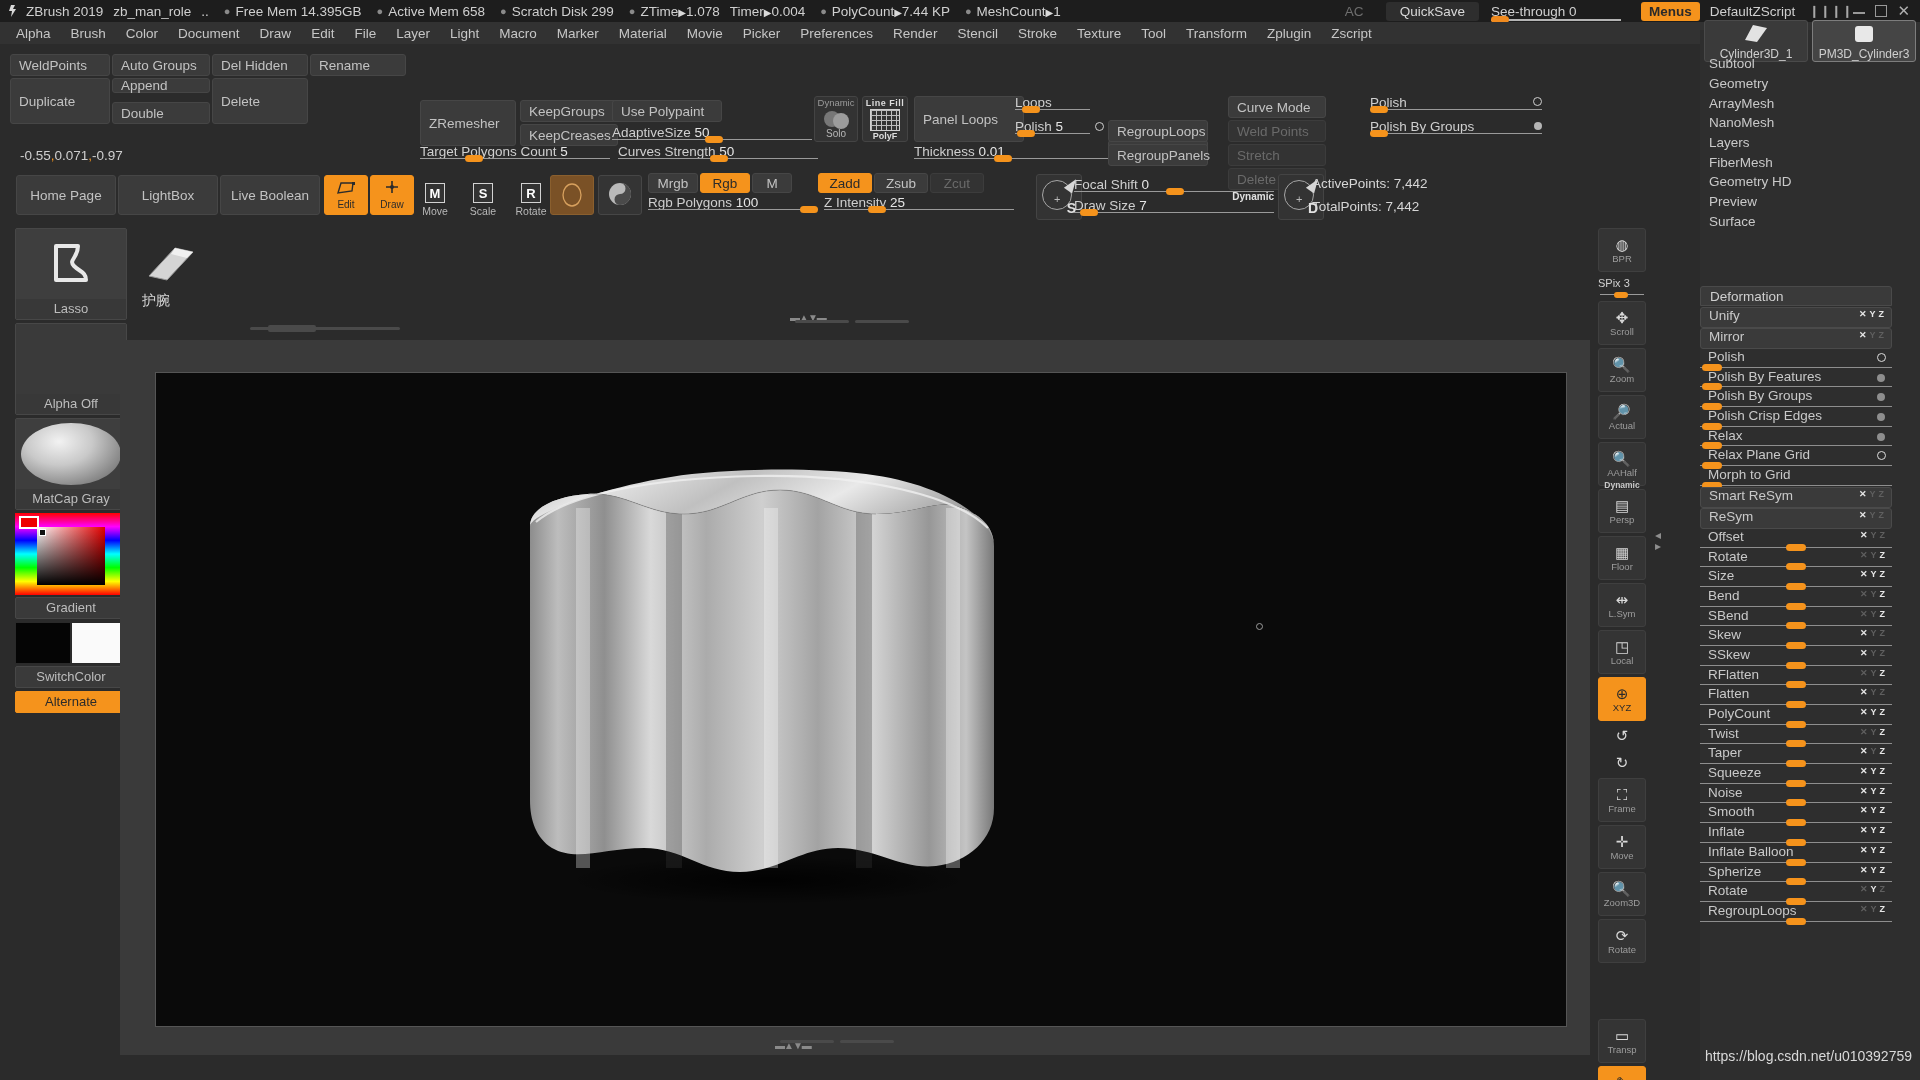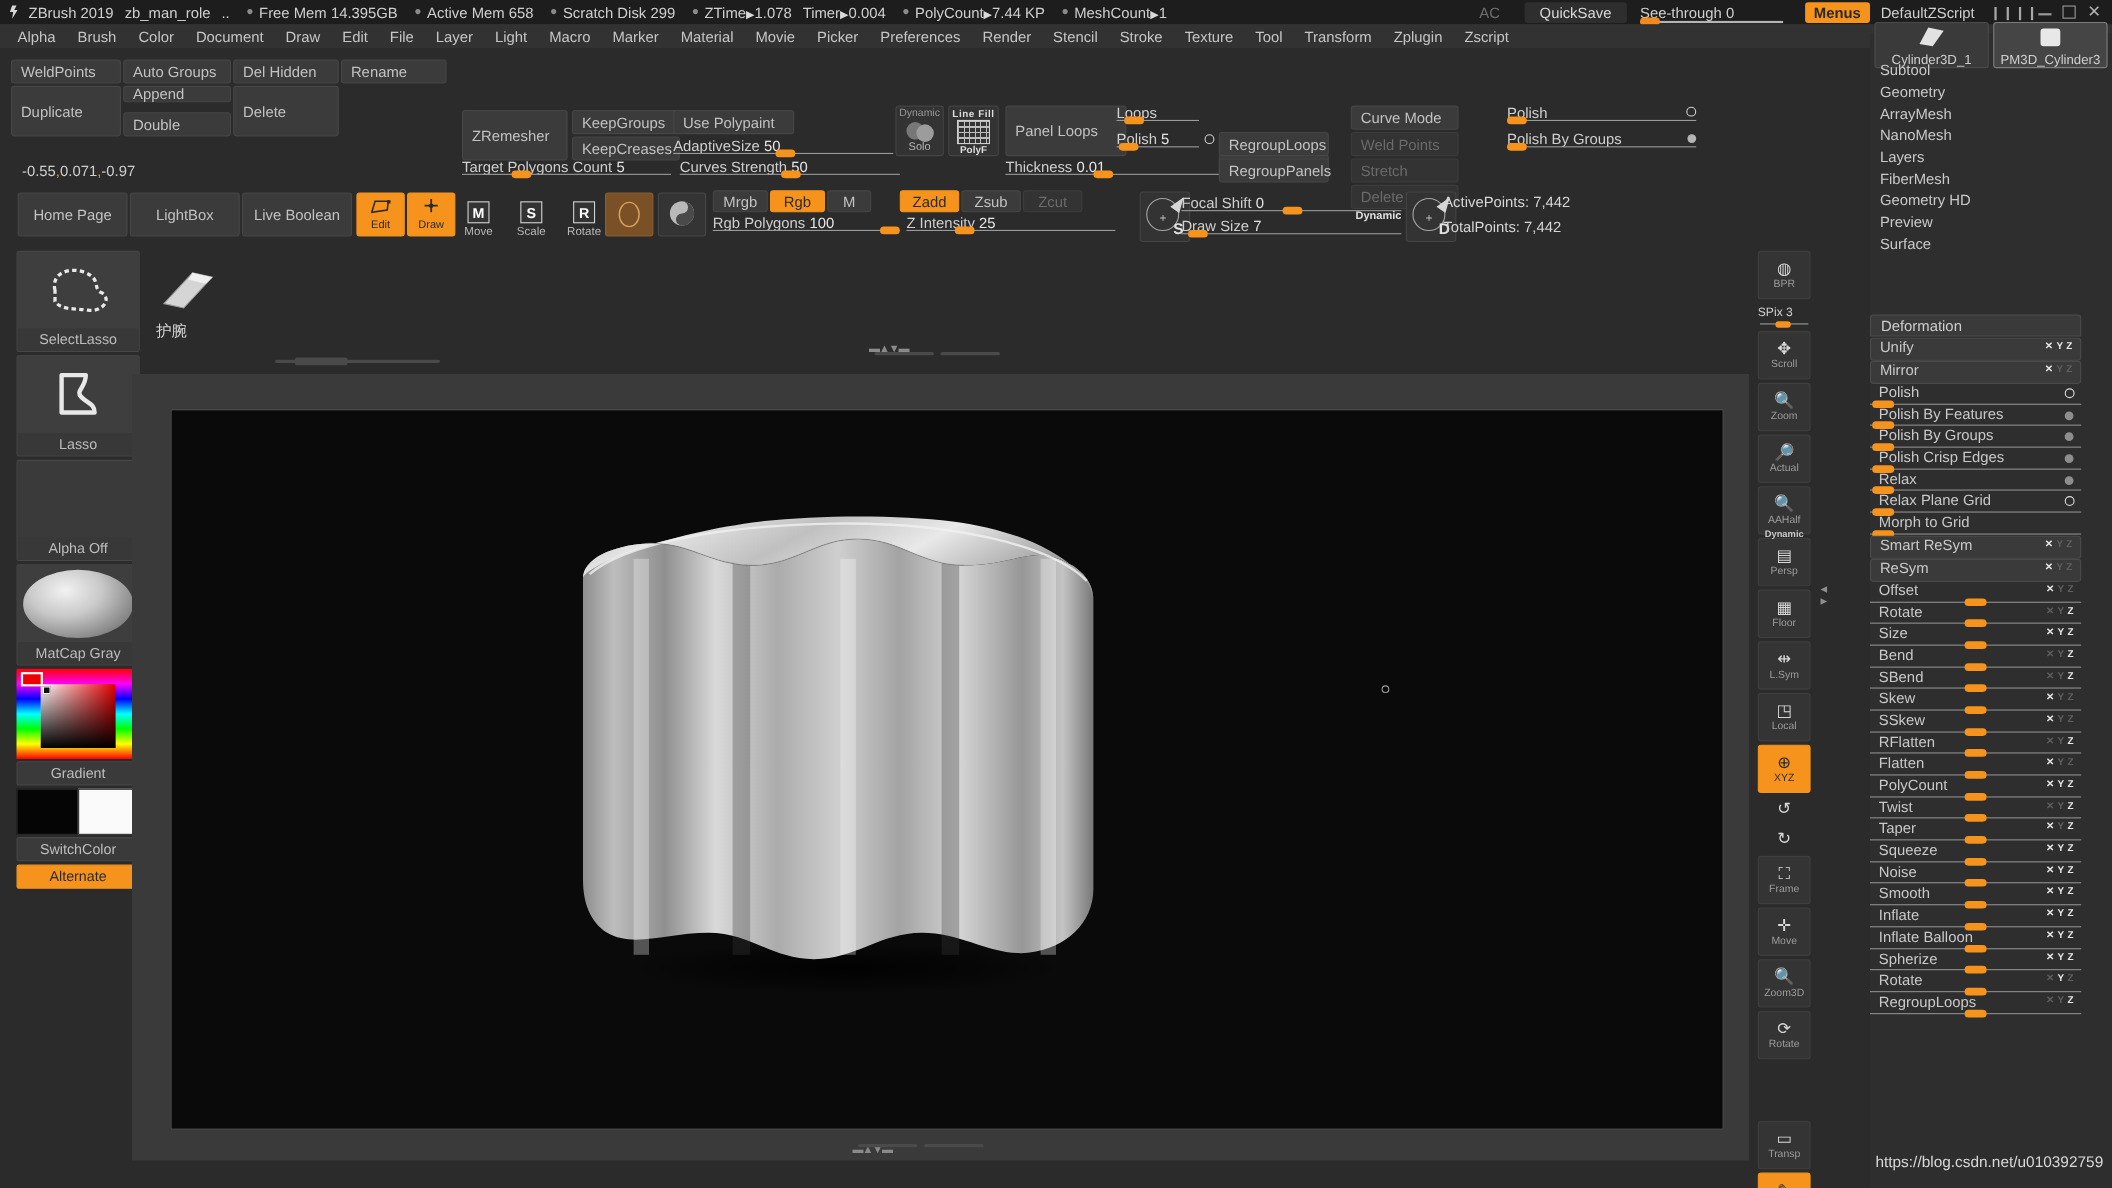--- a/index.html
+++ b/index.html
@@ -453,28 +453,20 @@
     <span class="plus">+</span>
     <span class="brush"></span>
     <span class="lt">D</span>
   </div>
 
   <div class="stattext" style="left:1312px; top:176px;">ActivePoints: 7,442</div>
   <div class="stattext" style="left:1312px; top:199px;">TotalPoints: 7,442</div>
 
   <div class="leftcol">
 
-    <div class="swatch">
-      <div class="thumb">
-        <svg width="74" height="52" viewBox="0 0 74 52">
-          <path d="M16 26 C12 10 30 4 44 10 C58 16 50 24 58 28 C68 33 60 46 46 44 C32 42 22 44 16 36 Z" fill="none" stroke="#e8e8e8" stroke-width="3" stroke-dasharray="4 3"></path>
-        </svg>
-      </div>
-      <div class="cap">SelectLasso</div>
-    </div>
 
     <div class="swatch">
       <div class="thumb">
         <svg width="74" height="52" viewBox="0 0 74 52">
           <path d="M22 8 L44 8 C44 20 34 22 40 28 C46 34 52 34 52 42 L22 42 Z" fill="none" stroke="#e8e8e8" stroke-width="4" stroke-linejoin="round"></path>
         </svg>
       </div>
       <div class="cap">Lasso</div>
     </div>
 

